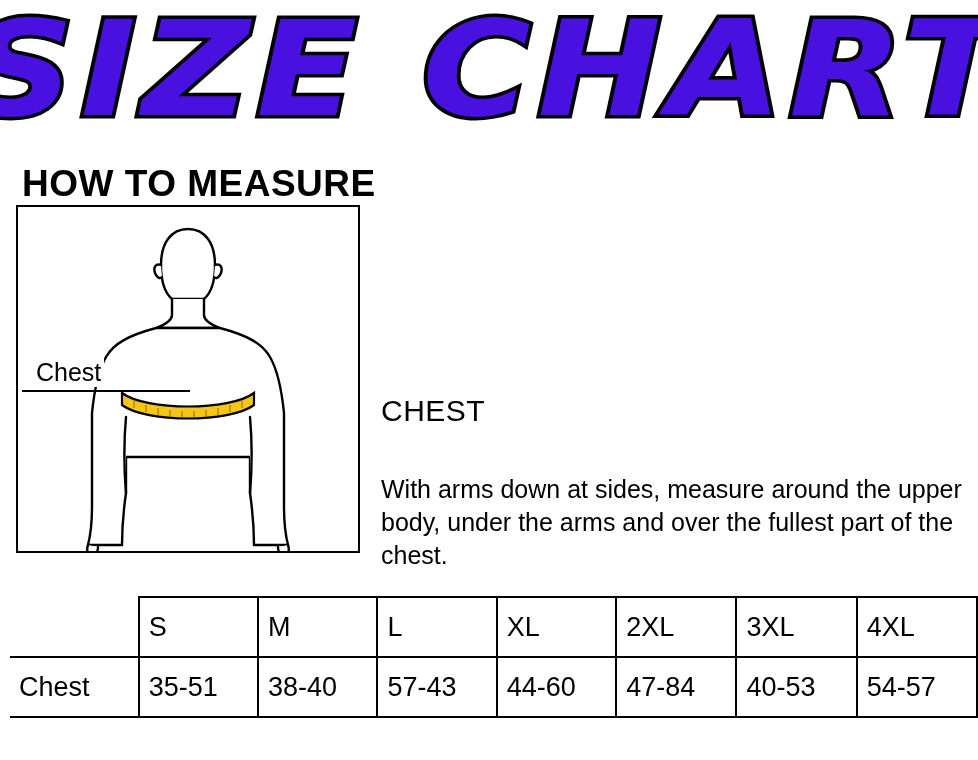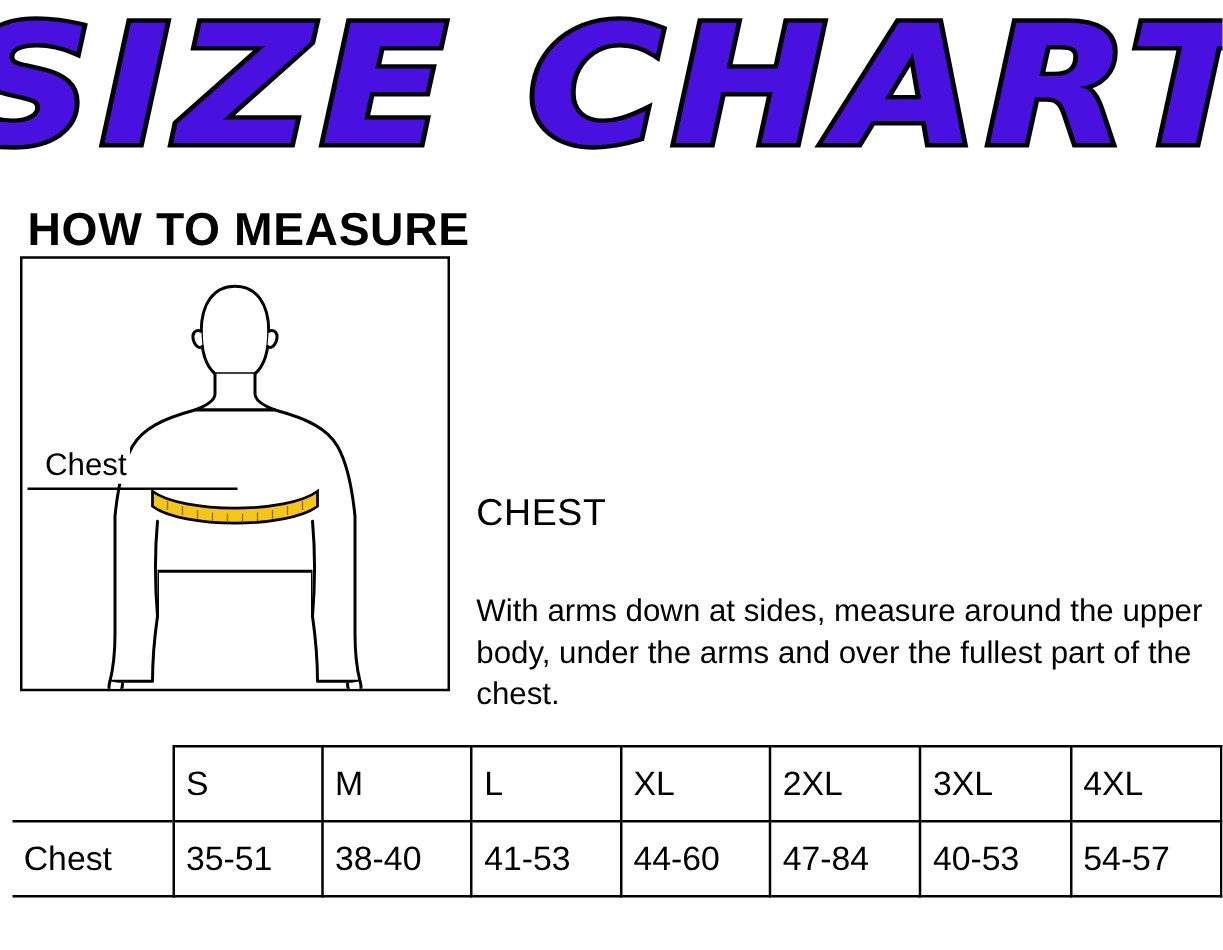--- a/index.html
+++ b/index.html
@@ -202,20 +202,20 @@
     <td class="col">L</td>
     <td class="col">XL</td>
     <td class="col">2XL</td>
     <td class="col">3XL</td>
     <td class="col">4XL</td>
   </tr>
   <tr>
     <td class="row-head">Chest</td>
     <td class="col">35-51</td>
     <td class="col">38-40</td>
-    <td class="col">41-53</td>
+    <td class="col">57-43</td>
     <td class="col">44-60</td>
     <td class="col">47-84</td>
     <td class="col">40-53</td>
     <td class="col">54-57</td>
   </tr>
 </tbody>
   </table>
 
 </body></html>

